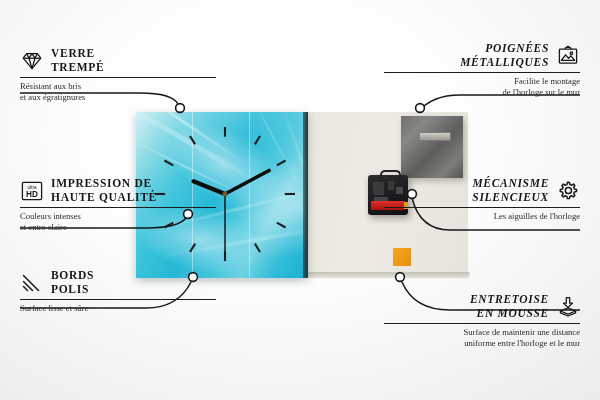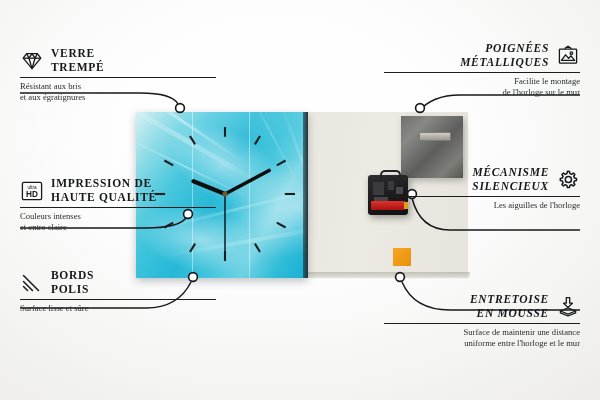--- a/index.html
+++ b/index.html
@@ -381,21 +381,21 @@
         </svg>
       </span>
     </div>
     <div class="feature-rule"></div>
     <div class="feature-desc">
       <span style="display:block">Facilite le montage</span>
       <span style="display:block">de l'horloge sur le mur</span>
     </div>
   </div>
 
-  <div class="feature right" style="left:384px; top:166px;">
+  <div class="feature right" style="left:384px; top:177px;">
     <div class="feature-head">
       <span>
         <span class="feature-title" style="display:block">MÉCANISME</span>
         <span class="feature-title" style="display:block">SILENCIEUX</span>
       </span>
       <span class="icon">
         <svg viewBox="0 0 24 24" fill="none" stroke="currentColor" stroke-width="1.5" stroke-linejoin="round">
           <path d="M12 3.2 L13.5 3.5 L13.9 5.6 L15.6 6.3 L17.3 5.0 L18.9 6.6 L17.7 8.3 L18.4 10.0 L20.5 10.4 L20.5 12.6 L18.4 13.0 L17.7 14.7 L18.9 16.4 L17.3 18.0 L15.6 16.7 L13.9 17.4 L13.5 19.5 L11.3 19.5 L10.9 17.4 L9.2 16.7 L7.5 18.0 L5.9 16.4 L7.1 14.7 L6.4 13.0 L4.3 12.6 L4.3 10.4 L6.4 10.0 L7.1 8.3 L5.9 6.6 L7.5 5.0 L9.2 6.3 L10.9 5.6 L11.3 3.5 Z"></path>
           <circle cx="12.4" cy="11.5" r="3.1"></circle>
         </svg>

